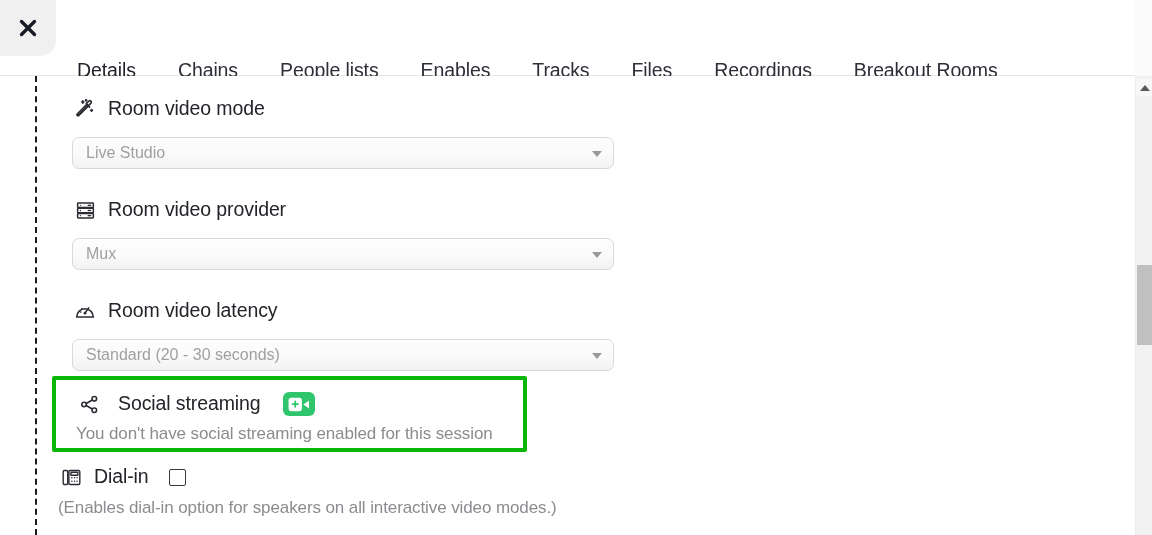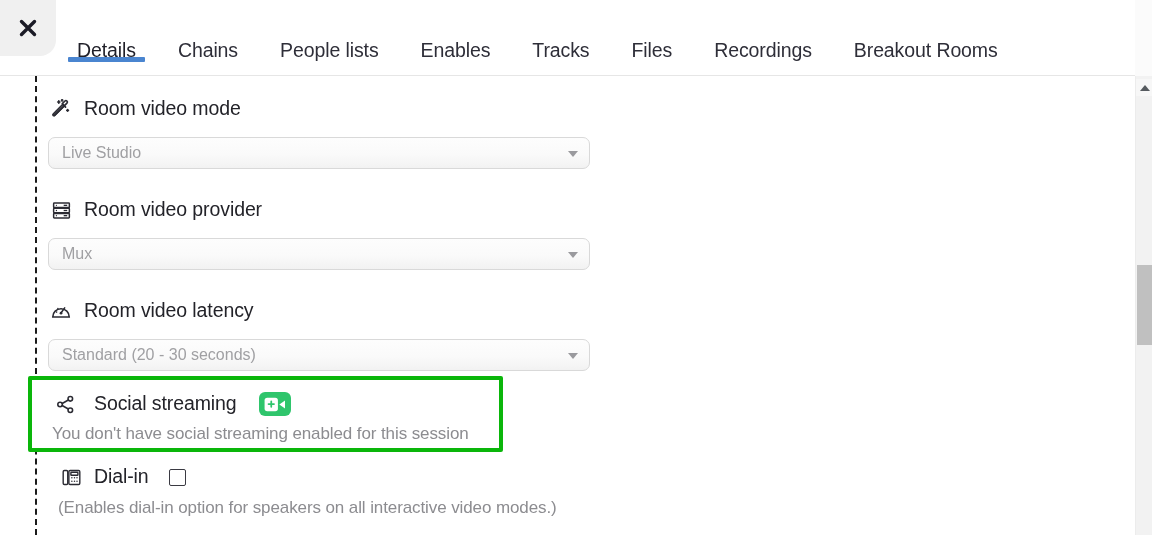--- a/index.html
+++ b/index.html
@@ -62,20 +62,21 @@
     padding: 26px 21px 0 21px;
     font-size: 19.5px;
     color: #2e2e38;
     letter-spacing: -0.1px;
     white-space: nowrap;
     cursor: pointer;
     background: transparent;
     border: none;
     font-family: "Liberation Sans", sans-serif;
     line-height: 1;
+    margin-top: 20px;
   }
   .tab.active { color: #1f1f28; }
   .tab.active::after {
     content: "";
     position: absolute;
     left: 12px;
     right: 12px;
     bottom: 14px;
     height: 5px;
     background: #4a85d0;
@@ -97,21 +98,21 @@
     position: absolute;
     left: 35px;
     top: 0;
     width: 0;
     height: 459px;
     border-left: 2px dashed #1a1a1a;
   }
 
   .form {
     position: absolute;
-    left: 48px;
+    left: 72px;
     top: 0;
     width: 600px;
   }
 
   .field { position: relative; }
 
   .field-head {
     display: flex;
     align-items: center;
     gap: 10px;

